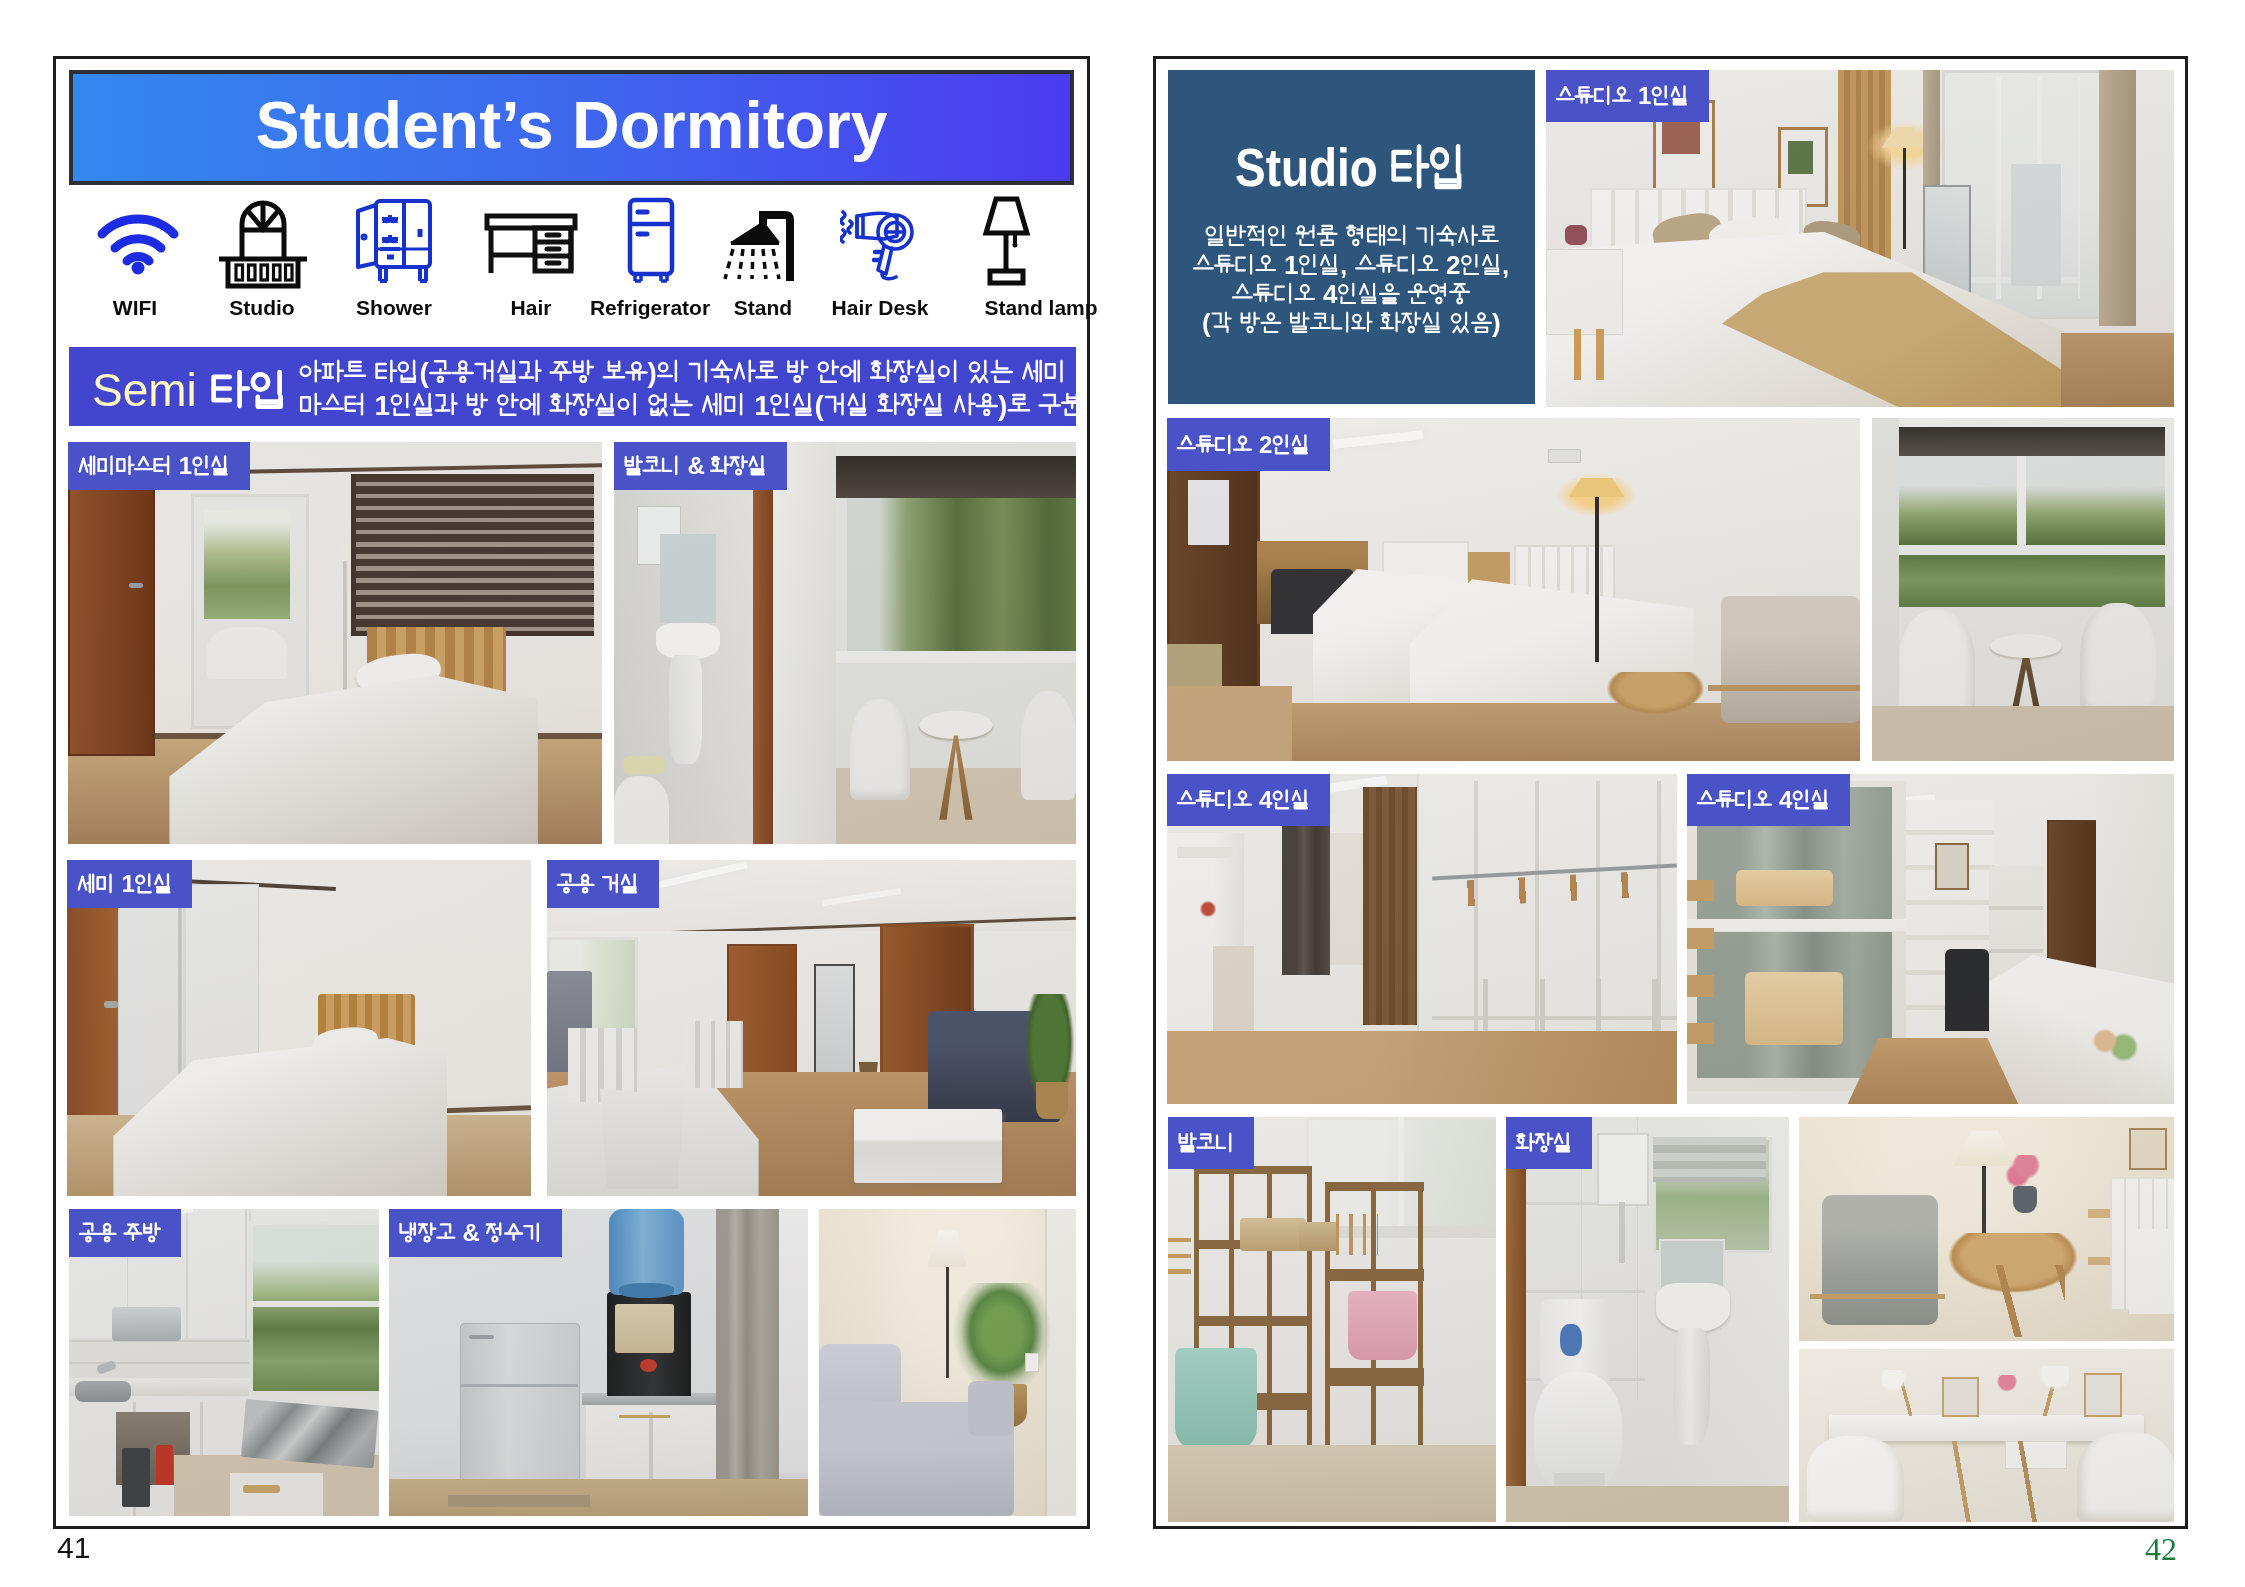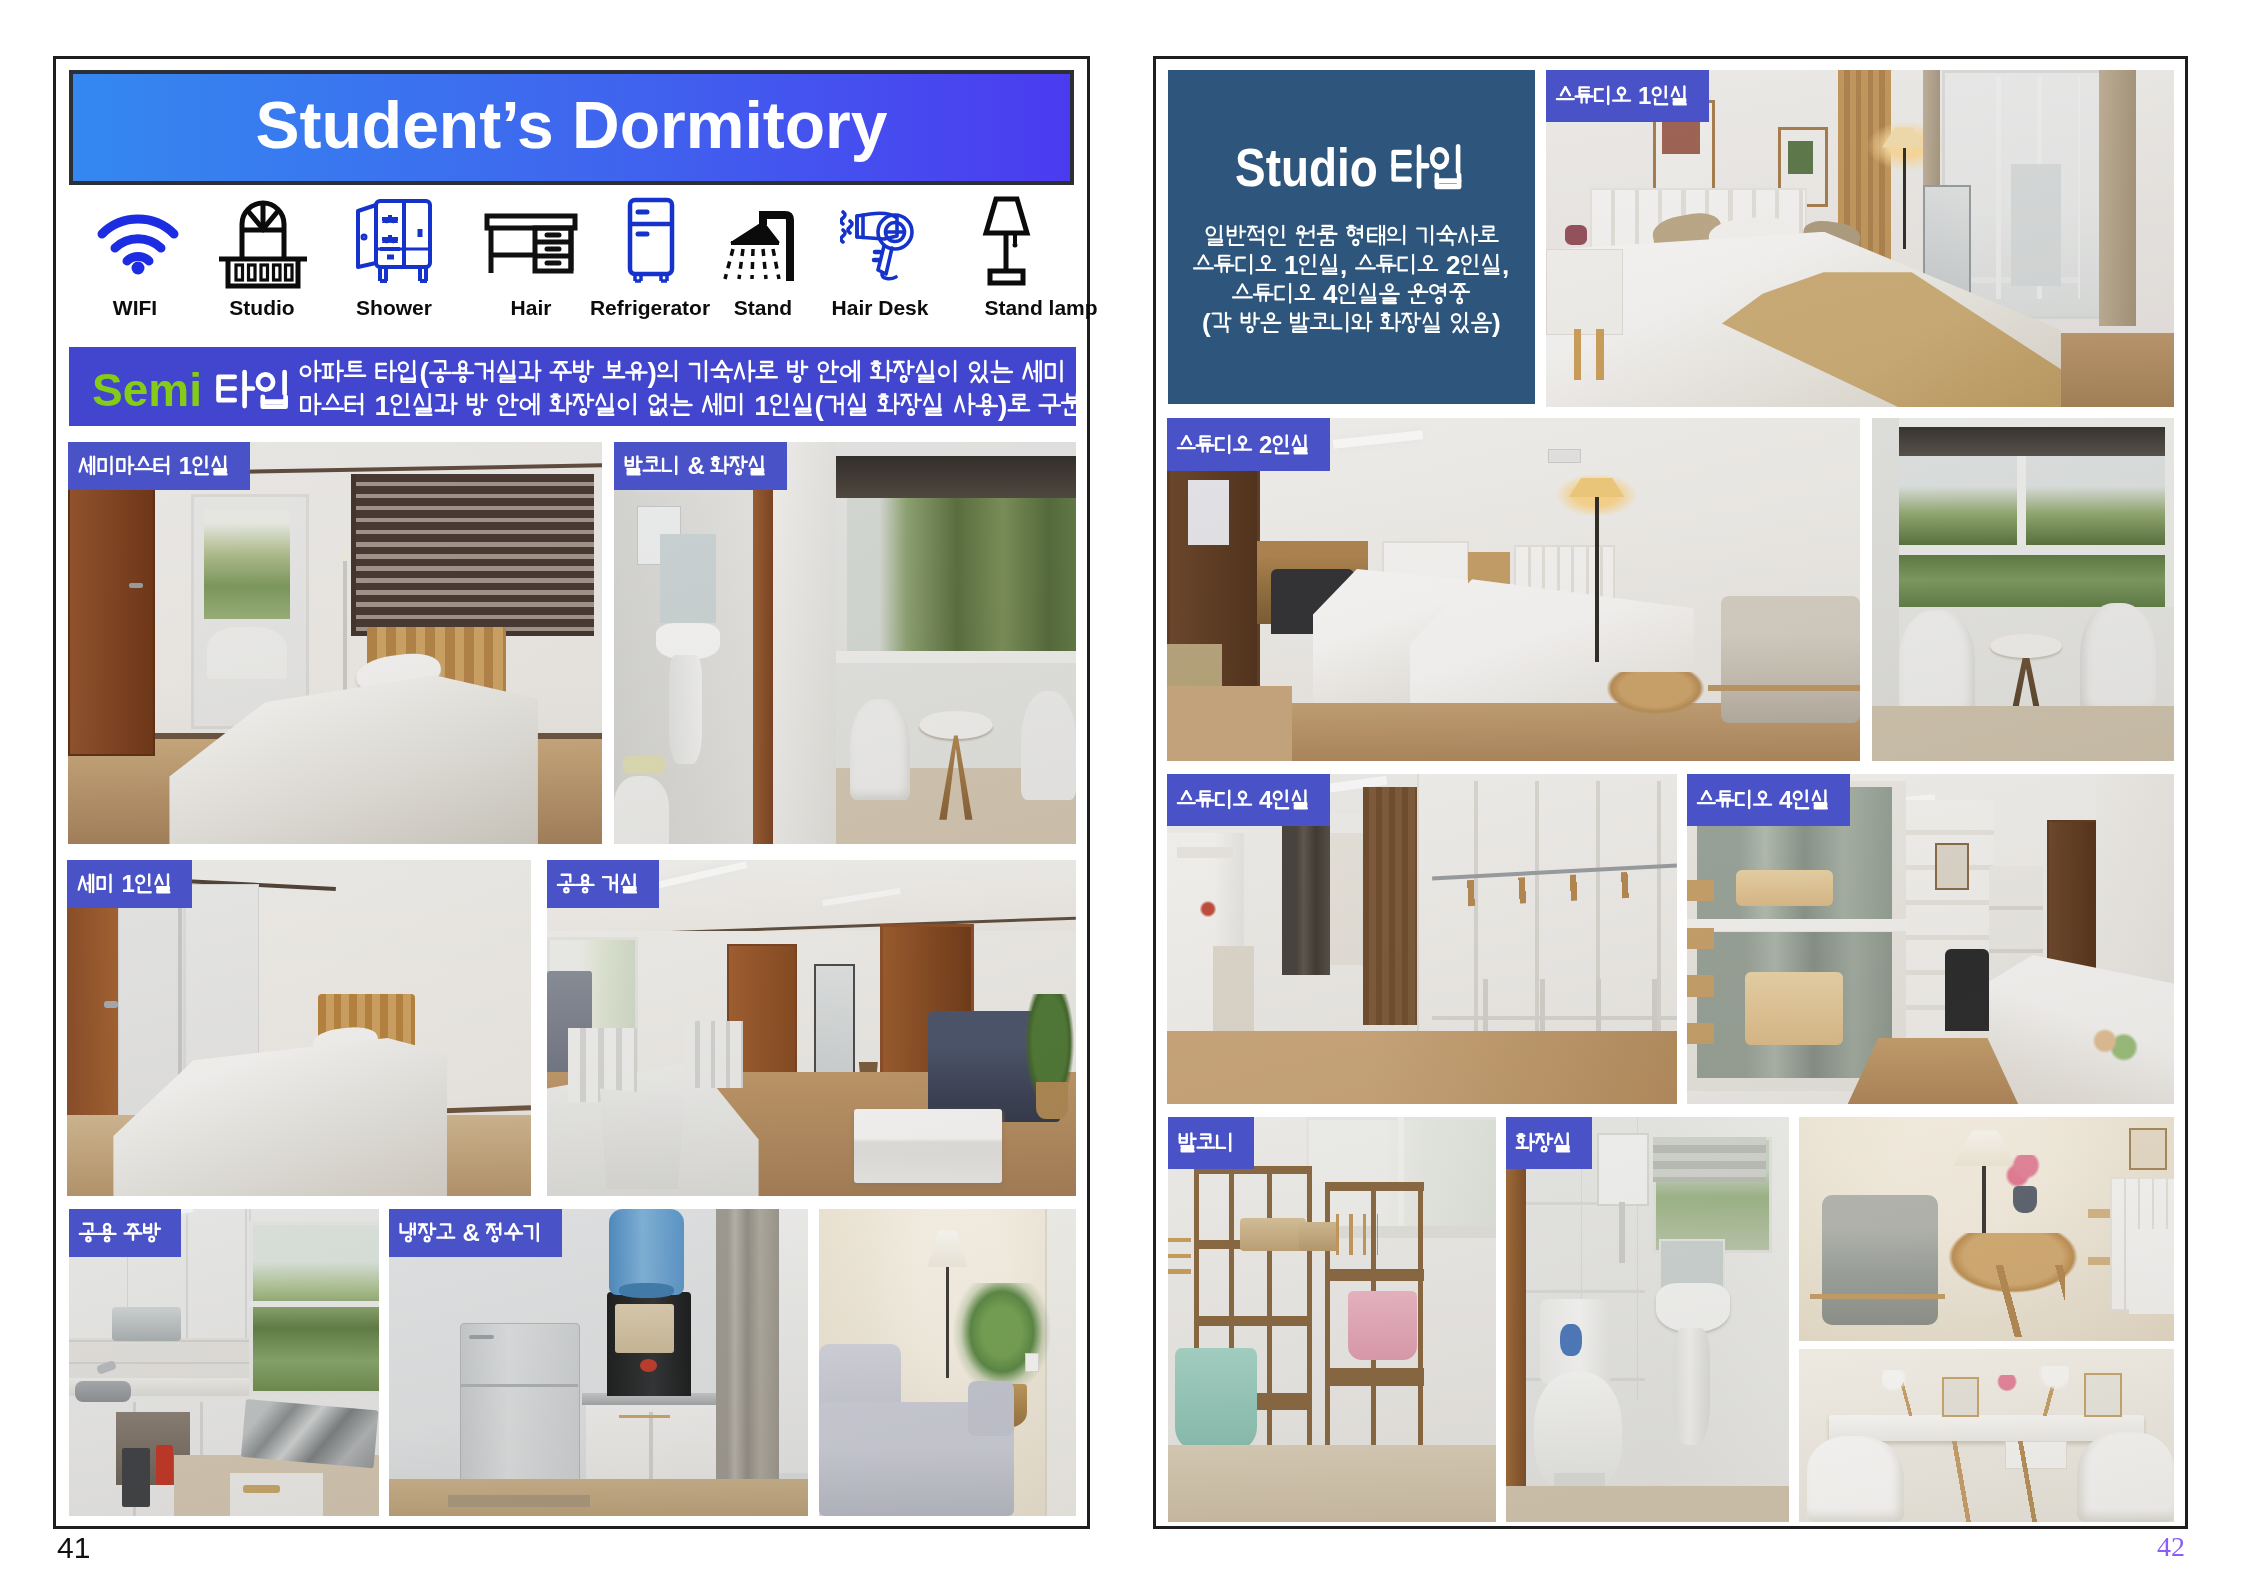--- a/index.html
+++ b/index.html
@@ -134,21 +134,21 @@
 <rect x="8" y="76" width="33" height="12"></rect>
 </g>
       <circle cx="33" cy="50" r="2.5" fill="#0b0b0b"></circle>
     </svg></div>
 
 <div class="lab" style="left:1041px;top:296px">Stand lamp</div>
 
 <div class="abs" style="left:69px;top:347px;width:1007px;height:79px;background:#4245ce">
 
 <div class="abs" style="left:23px;top:14px;display:flex;align-items:center">
-      <span style="color:#84cc16;font-weight:bold;font-size:46px">Semi&nbsp;</span>
+      <span style="color:#fef9c3;font-weight:normal;font-size:46px">Semi&nbsp;</span>
       <span style="margin-top:6px"><svg width="79" height="47" viewBox="0 0 79 47" style="overflow:visible;">
           <g fill="none" stroke="#fff" stroke-width="4.70" stroke-linecap="round" stroke-linejoin="round">
             <path d="M19.7 9.9 L3.6 9.9 L3.6 33.2 L19.7 33.2"></path>
             <path d="M3.6 21.5 L19.7 21.5"></path>
             <path d="M29.6 5.2 L29.6 39.1"></path>
             <path d="M29.6 21.5 L37.9 21.5"></path>
             <circle cx="50.5" cy="15.0" r="7.6"></circle>
             <path d="M69.6 5.0 L69.6 26.6"></path>
             <path d="M47.8 29.8 L47.8 39.7 L70.6 39.7 L70.6 29.8"></path>
             <path d="M47.8 34.7 L70.6 34.7"></path>
@@ -1590,12 +1590,12 @@
 <div class="e" style="left:55.0%;top:53.0%;width:16.0%;height:15.0%;background:#fafaf8;border:1px solid #e5e2da"></div>
 
 <div class="e" style="left:2.0%;top:50.0%;width:26.0%;height:50.0%;background:#fdfdfc;border-radius:40% 45% 8% 8%;box-shadow:inset -5px -6px 10px #e3e1da"></div>
 
 <div class="e" style="left:74.0%;top:48.0%;width:26.0%;height:52.0%;background:#fcfcfb;border-radius:45% 40% 8% 8%;box-shadow:inset 5px -6px 10px #e1dfd8"></div>
 
 <div class="e" style="left:32.0%;top:53.0%;width:38.0%;height:47.0%;background:repeating-linear-gradient(80deg,transparent 0 30%,#c9a26a 30% 33%,transparent 33% 72%,#b9925a 72% 75%,transparent 75%)"></div>
 <div class="ov"></div>
 </div>
 
-<div class="abs" style="left:2145px;top:1531px;width:40px;text-align:right;font-family:'Liberation Serif',serif;font-size:28px;color:#8b5cf6">42</div>
+<div class="abs" style="left:2145px;top:1531px;width:40px;text-align:left;font-family:'Liberation Serif',serif;font-size:32px;color:#15803d">42</div>
 </body></html>

